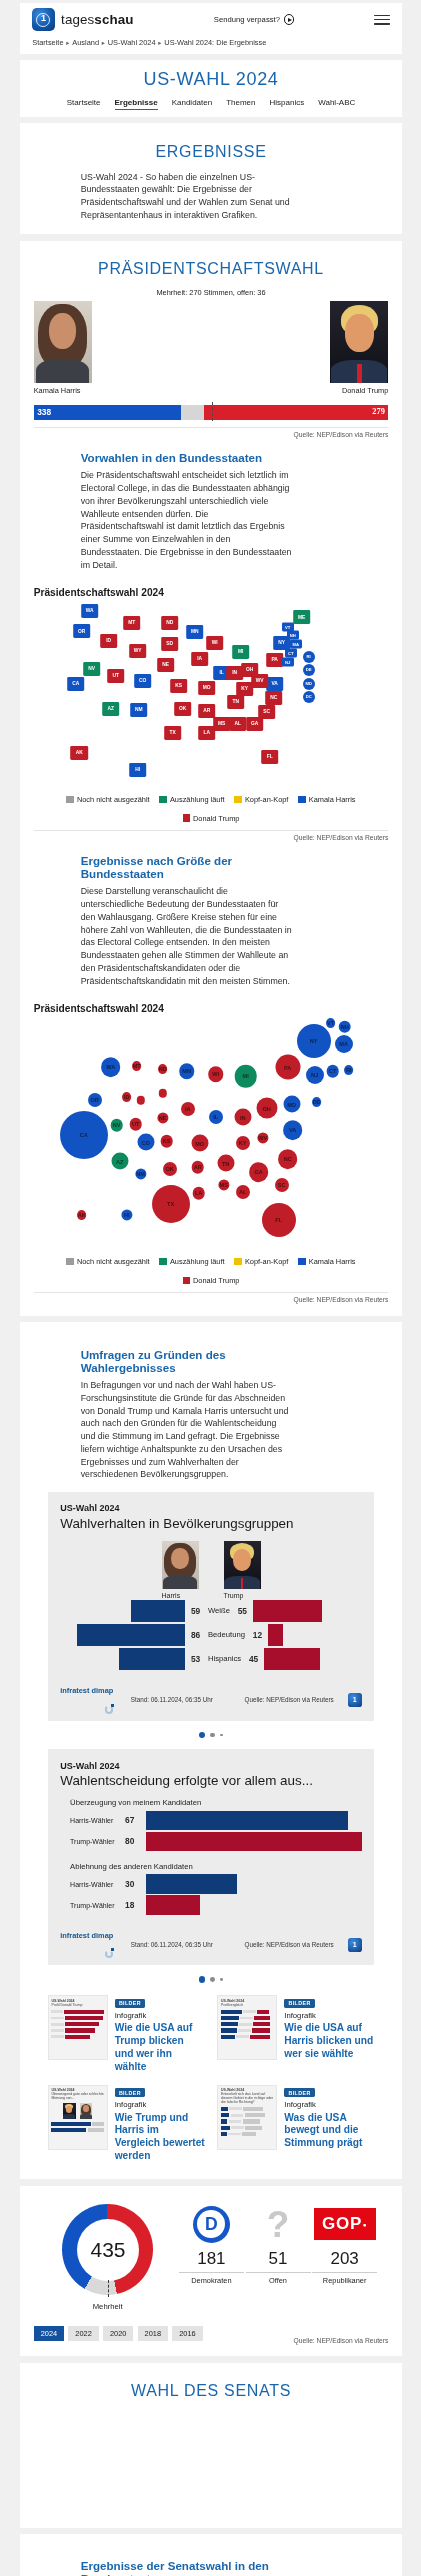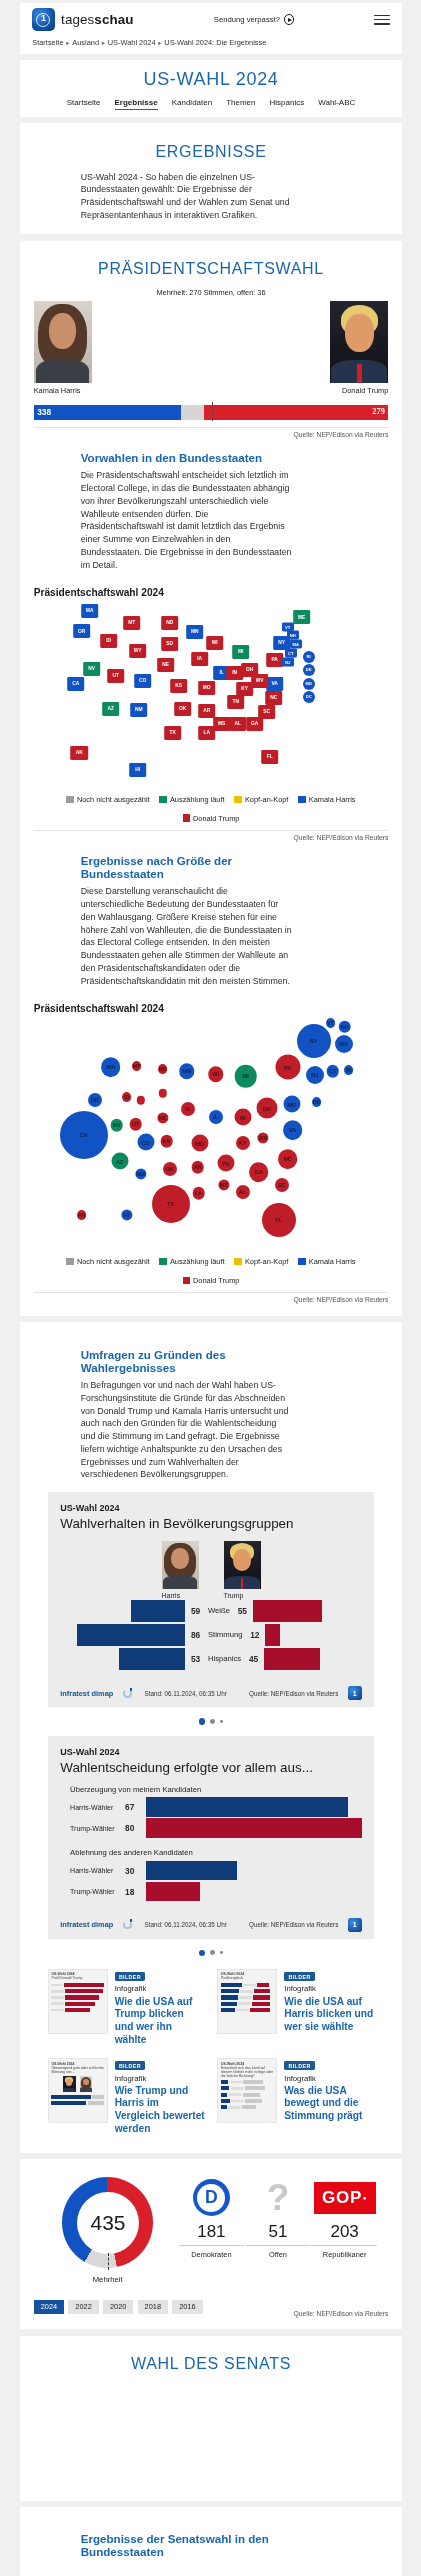--- a/index.html
+++ b/index.html
@@ -86,21 +86,21 @@
   .demo-mid { flex:1; display:flex; align-items:center; justify-content:space-between; padding:0 5.6px; font-size:8.4px; }
   .demo-mid b { width:17px; }
   .demo-mid .cat { flex:1; text-align:center; color:#222; font-weight:400; font-size:7.7px; }
   .demo-bar { height:22.5px; }
   .dec-group { font-size:7.7px; color:#222; margin:9.8px 0 2.8px 9.8px; }
   .dec-row { display:flex; align-items:center; height:21px; margin-left:9.8px; }
   .dec-row .lbl { flex:0 0 55px; font-size:7px; color:#222; }
   .dec-row b { flex:0 0 21px; font-size:8.4px; }
   .dec-row .bar { height:19.7px; }
   .g-foot { display:flex; align-items:center; margin-top:9.8px; padding-top:5.6px; font-size:6.3px; color:#333; }
-  .itd { color:#14568f; font-weight:bold; font-size:7.4px; display:flex; align-items:flex-end; gap:10px; }
+  .itd { color:#14568f; font-weight:bold; font-size:7.4px; display:flex; align-items:flex-end; gap:10px;flex-direction:column; }
   .itd .arc { width:8.4px; height:8.4px; border:2.1px solid #a9c4e0; border-top-color:transparent; border-radius:50%; position:relative; }
   .itd .arc:after { content:""; position:absolute; right:-2.8px; top:-3.5px; width:2.8px; height:2.8px; background:#14568f; }
   .g-foot .stand { flex:1; text-align:center; }
   .g-foot .q { flex:1; text-align:center; }
   .minilogo { width:14px; height:14px; border-radius:2.8px; background:radial-gradient(circle at 35% 30%, #3c8de0, #0a3a7d); color:#fff; font-size:7px; font-weight:bold; display:flex; align-items:center; justify-content:center; }
   .dots { display:flex; justify-content:center; align-items:center; gap:4.9px; margin:5.6px 0 2.8px 0; }
   .dots .d { border-radius:50%; background:#8a8a8a; }
   .dots .d1 { width:6.3px; height:6.3px; background:#1558a7; }
   .dots .d2 { width:4.9px; height:4.9px; }
   .dots .d3 { width:2.8px; height:2.8px; }
@@ -417,21 +417,21 @@
             <div class="demo-right">
               <div class="demo-bar" style="width: 69px; background: rgb(166, 14, 44);"></div>
             </div>
           </div>
           <div class="demo-row">
             <div class="demo-left">
               <div class="demo-bar" style="width: 108px; background: rgb(15, 60, 120);"></div>
             </div>
             <div class="demo-mid">
               <b>86</b>
-              <span class="cat">Stimmung</span>
+              <span class="cat">Bedeutung</span>
               <b style="text-align: right;">12</b>
             </div>
             <div class="demo-right">
               <div class="demo-bar" style="width: 15px; background: rgb(166, 14, 44);"></div>
             </div>
           </div>
           <div class="demo-row">
             <div class="demo-left">
               <div class="demo-bar" style="width: 66px; background: rgb(15, 60, 120);"></div>
             </div>

